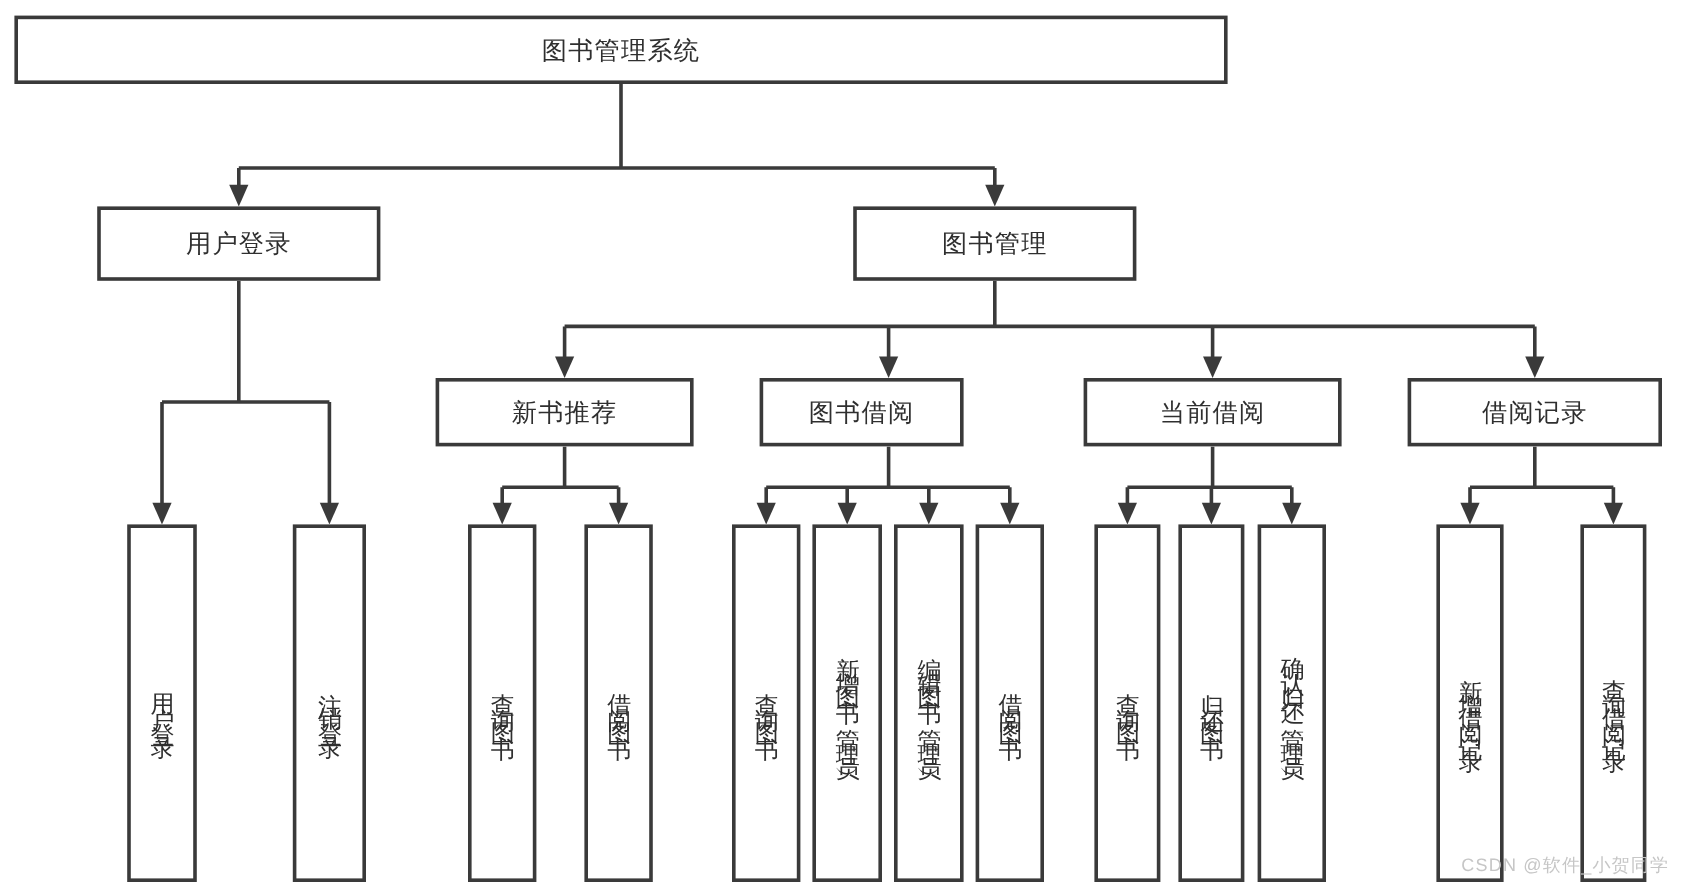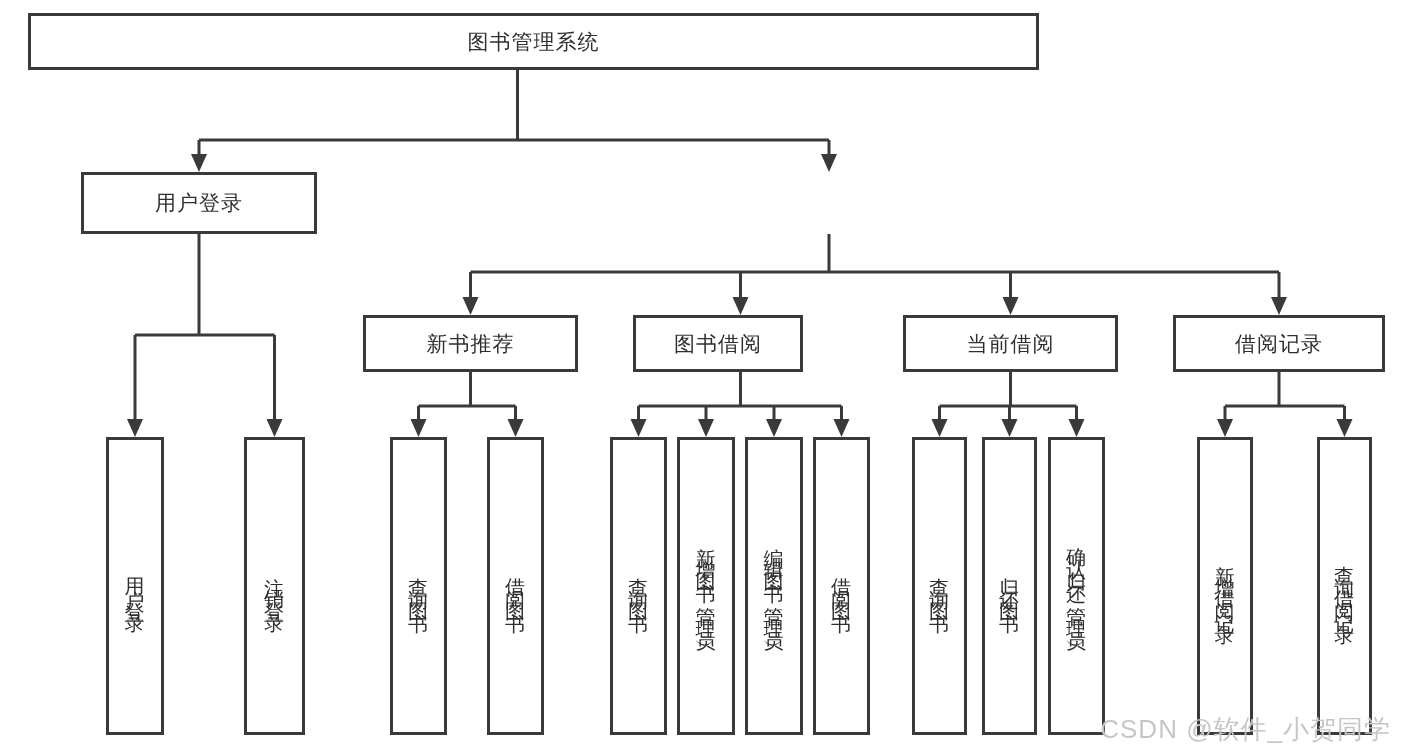--- a/index.html
+++ b/index.html
@@ -39,21 +39,21 @@
     text-orientation: mixed;
     letter-spacing: 12px;
     font-size: 20px;
     line-height: 1;
     white-space: nowrap;
   }
   .watermark {
     position: absolute;
     right: 14px;
     top: 712px;
-    font-size: 26px;
+    font-size: 15px;
     color: #c6c6c6;
     letter-spacing: 1px;
     z-index: 2;
     white-space: nowrap;
   }
 </style>
 </head>
 <body>
 
 <div class="canvas">
@@ -91,26 +91,29 @@
       <polygon points="766,419 782,419 774,437"></polygon>
       <polygon points="833.5,419 849.5,419 841.5,437"></polygon>
       <polygon points="931.5,419 947.5,419 939.5,437"></polygon>
       <polygon points="1001.5,419 1017.5,419 1009.5,437"></polygon>
       <polygon points="1068.5,419 1084.5,419 1076.5,437"></polygon>
       <polygon points="1217,419 1233,419 1225,437"></polygon>
       <polygon points="1336.5,419 1352.5,419 1344.5,437"></polygon>
     </g>
   </svg>
 
-  <div class="node" style="left:12px; top:13px; width:1011px; height:57px;margin-left:16px;">
+  <div class="node" style="left:12px; top:13px; width:1011px; height:57px;">
     <span>图书管理系统</span>
   </div>
 
   <div class="node" style="left:81px; top:172px; width:236px; height:62px;">
     <span>用户登录</span>
+  </div>
+  <div class="node" style="left:711px; top:172px; width:236px; height:62px;">
+    <span>图书管理</span>
   </div>
 
   <div class="node" style="left:363px; top:315px; width:215px; height:57px;">
     <span>新书推荐</span>
   </div>
   <div class="node" style="left:633px; top:315px; width:170px; height:57px;">
     <span>图书借阅</span>
   </div>
   <div class="node" style="left:1173px; top:315px; width:212px; height:57px;">
     <span>借阅记录</span>

